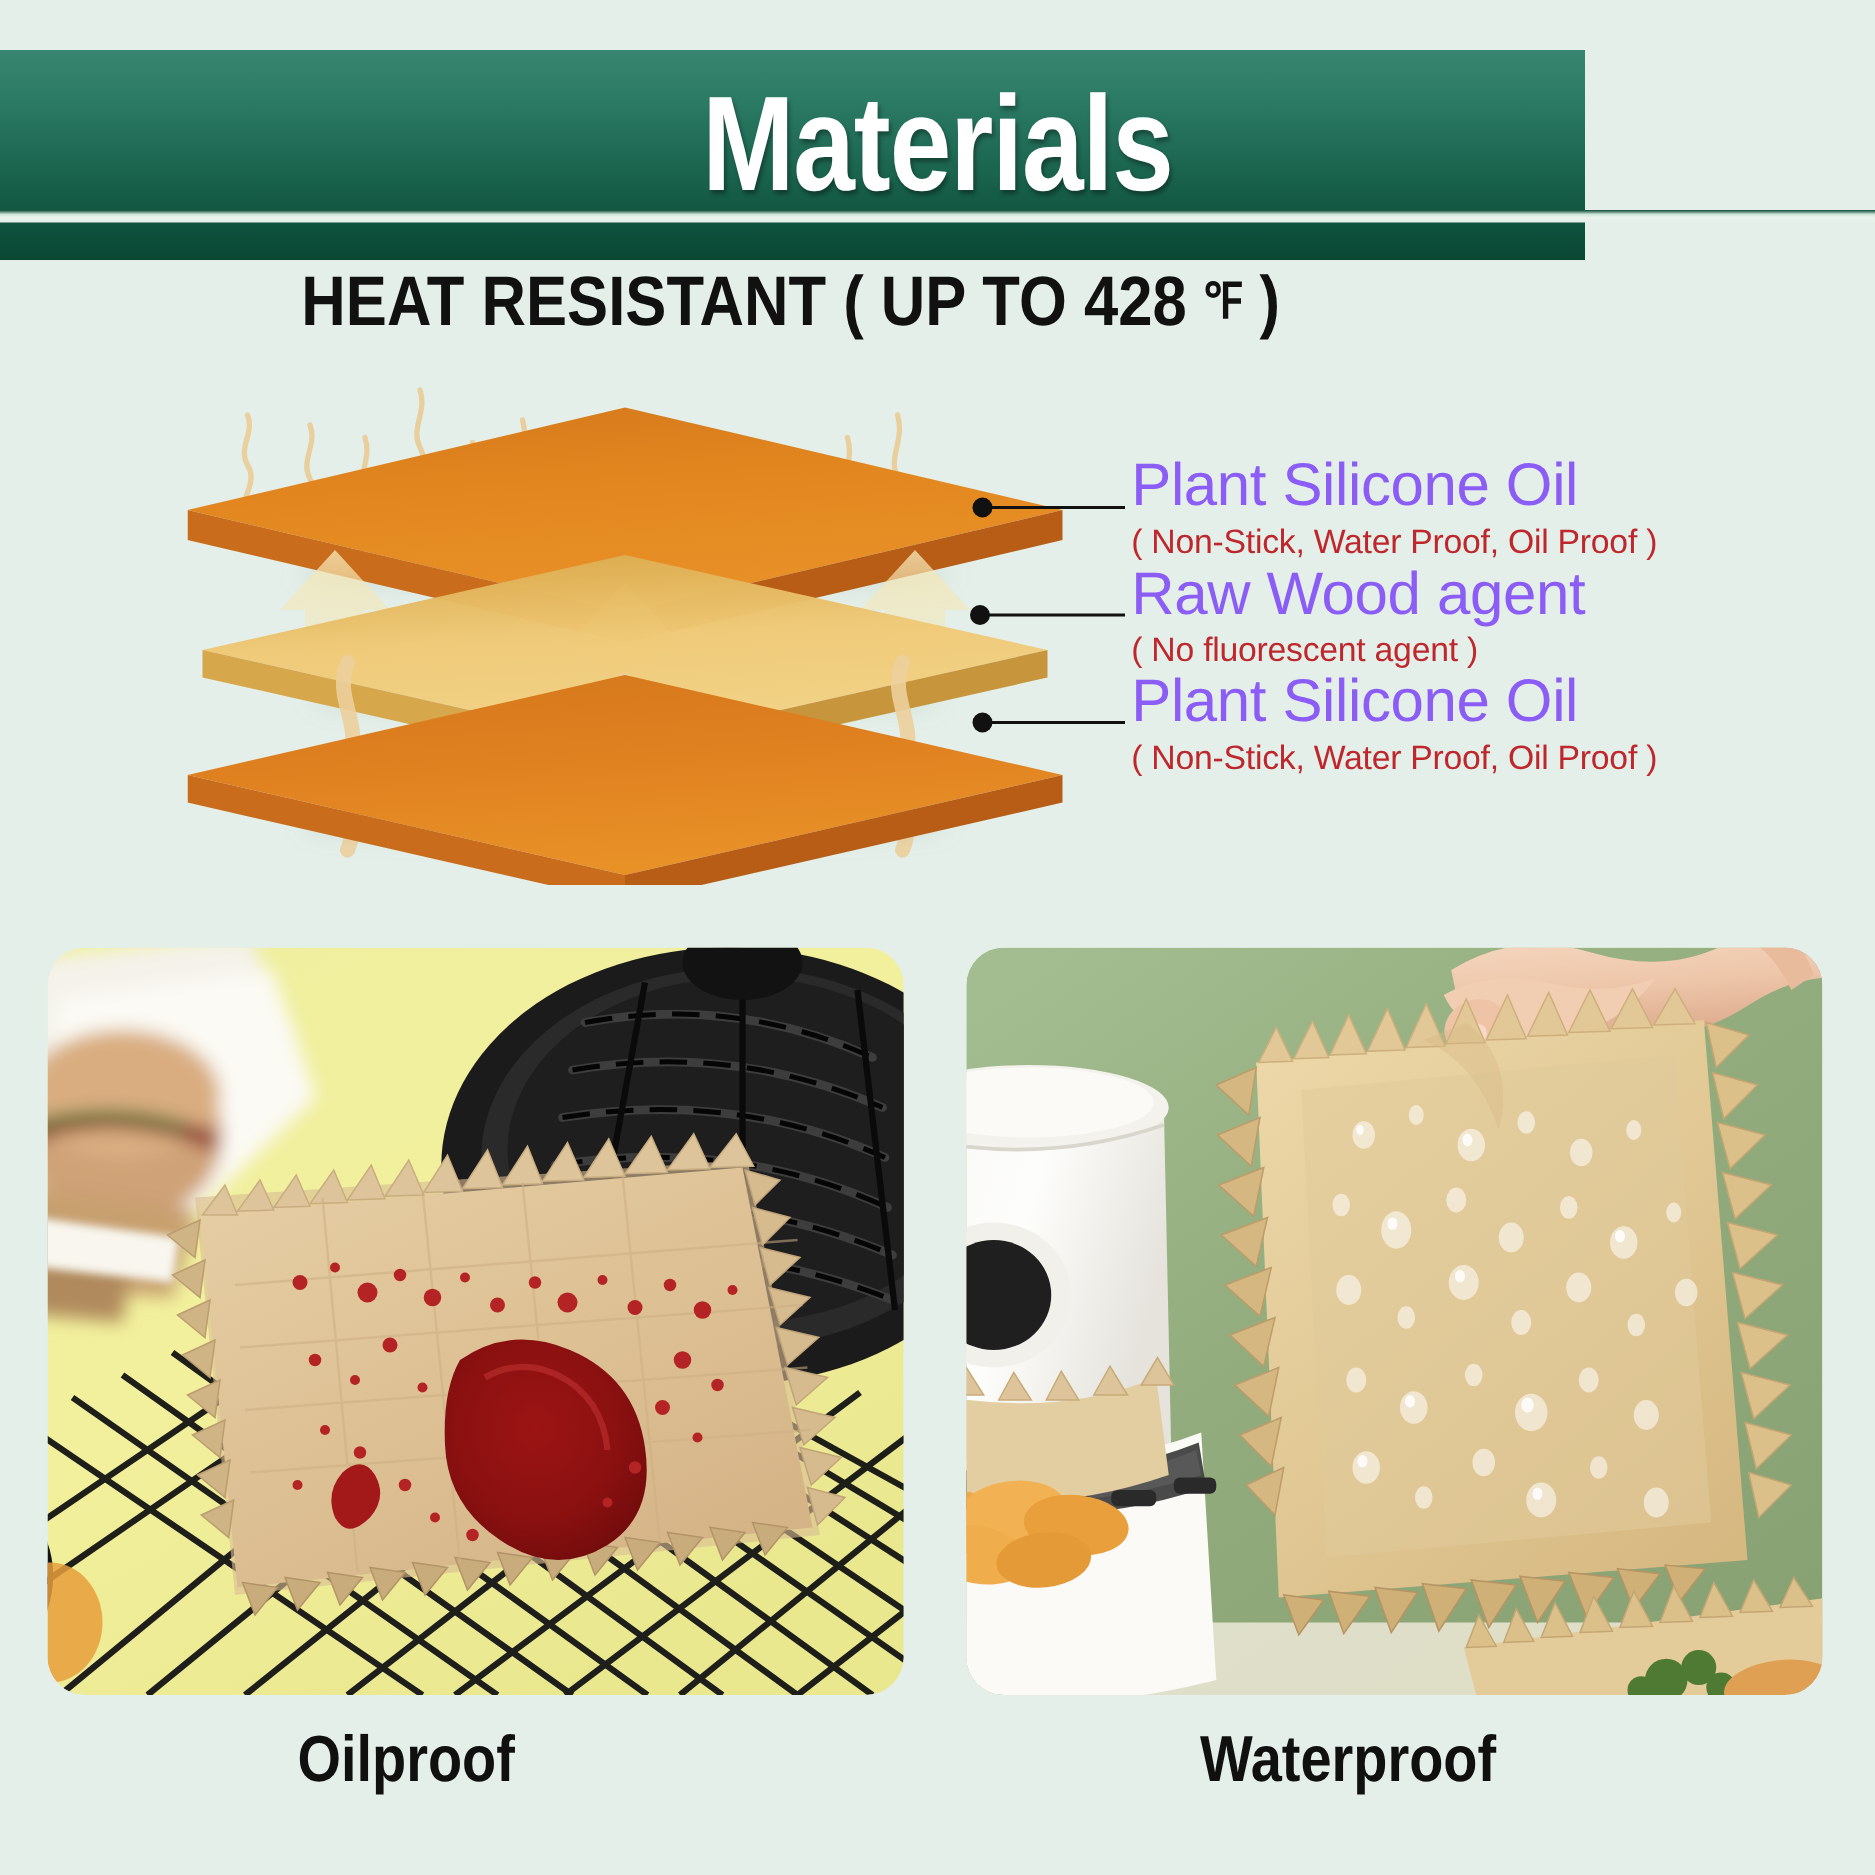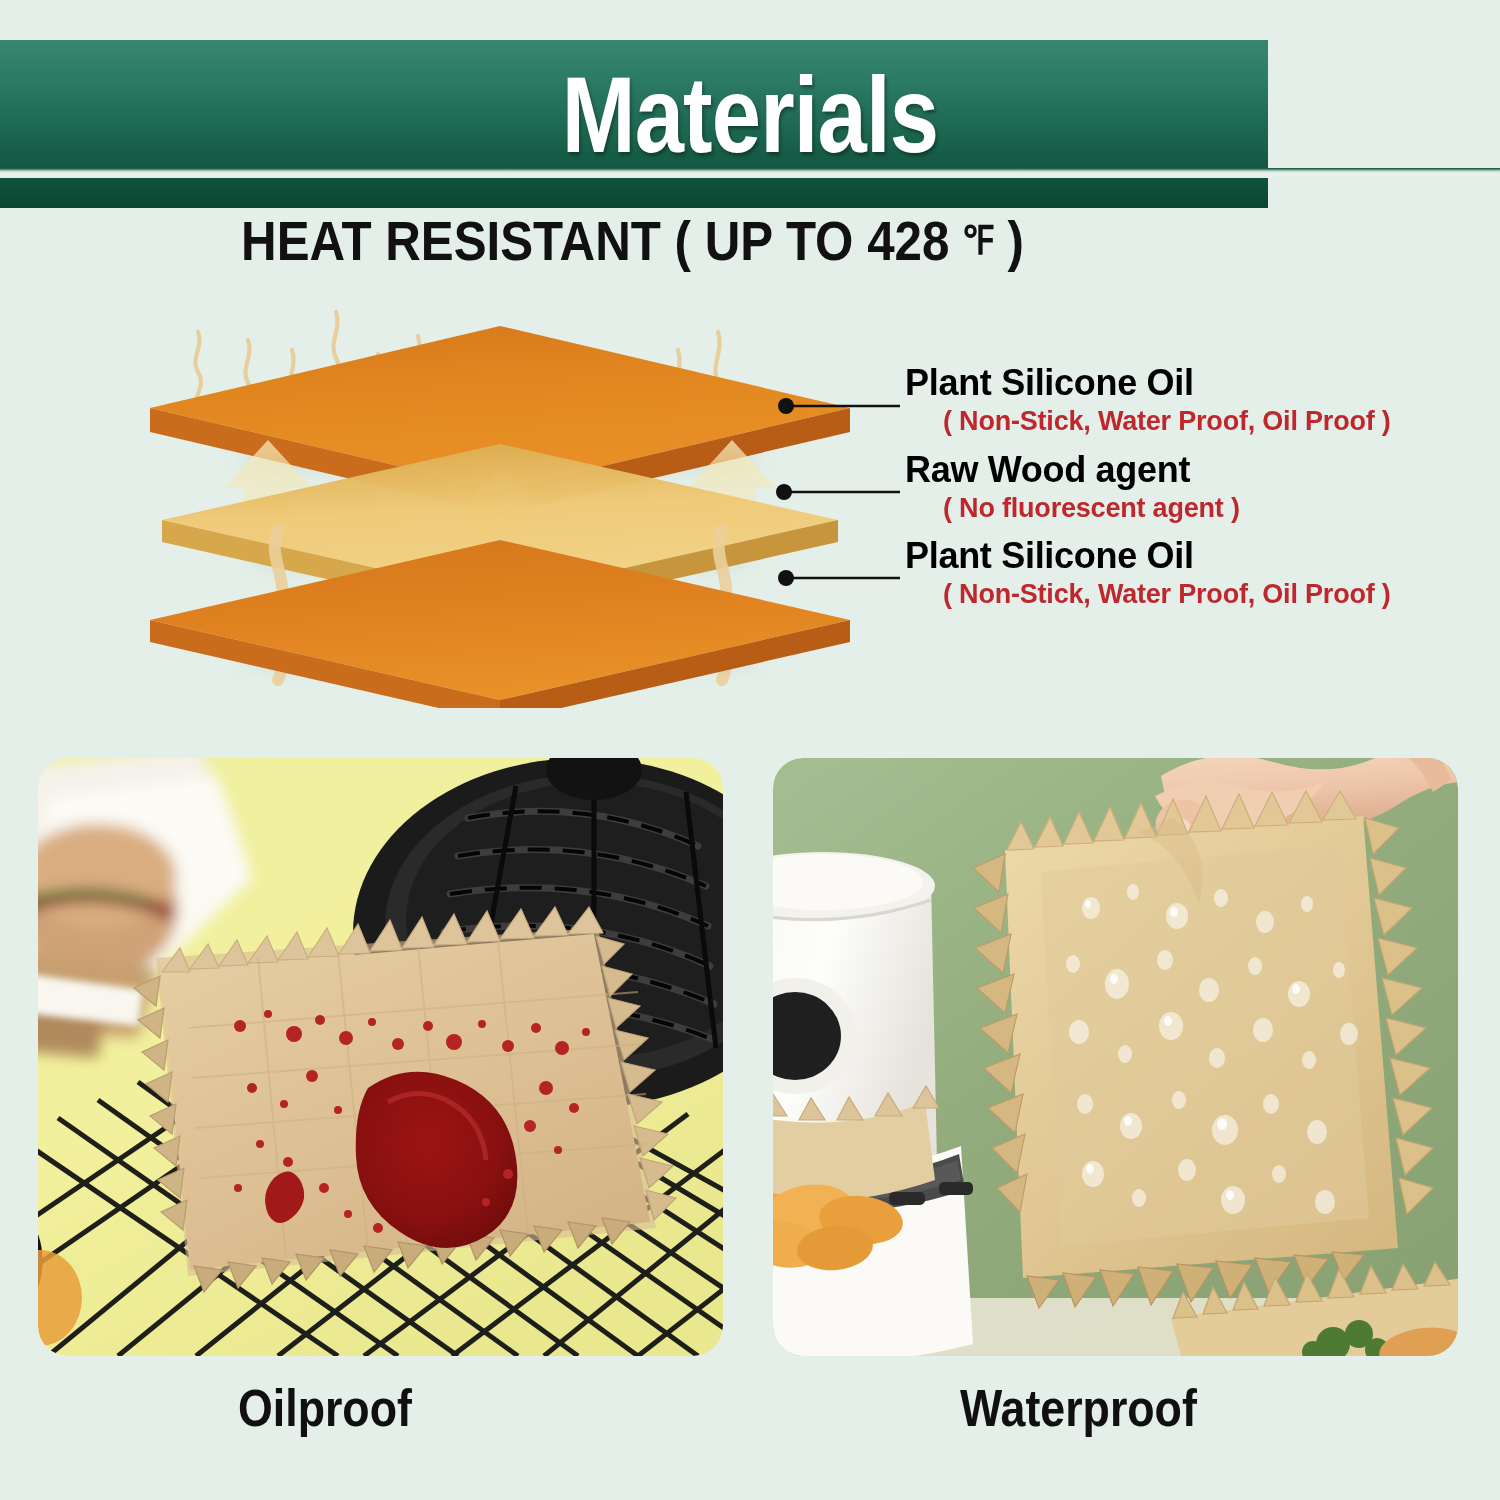--- a/index.html
+++ b/index.html
@@ -42,26 +42,26 @@
   .subtitle .degf{font-family:"Liberation Serif", serif;font-size:40px;vertical-align:6px;}
 
   
   .diagram{position:absolute;left:150px;top:288px;width:760px;height:420px;}
   .diagram svg{display:block;}
 
   
   .callouts{position:absolute;left:0;top:0;width:1500px;height:1500px;pointer-events:none;}
   .callout{position:absolute;left:905px;}
   .callout-title{
-    font-size:36px;font-weight:bold;color:#000000;
+    font-size:48px;font-weight:normal;color:#8b5cf6;
     line-height:1.0;white-space:nowrap;letter-spacing:-0.3px;
   }
   .callout-sub{
-    font-size:27px;font-weight:bold;color:#bf272d;
-    line-height:1.0;white-space:nowrap;margin-top:7px;letter-spacing:-0.2px;margin-left:38px;
+    font-size:27px;font-weight:normal;color:#bf272d;
+    line-height:1.0;white-space:nowrap;margin-top:7px;letter-spacing:-0.2px;
   }
   .c1{top:365px;}
   .c2{top:452px;}
   .c3{top:538px;}
 
   
   .panel{
     position:absolute;border-radius:30px;overflow:hidden;
   }
   .panel-left{left:38px;top:758px;width:685px;height:598px;}

